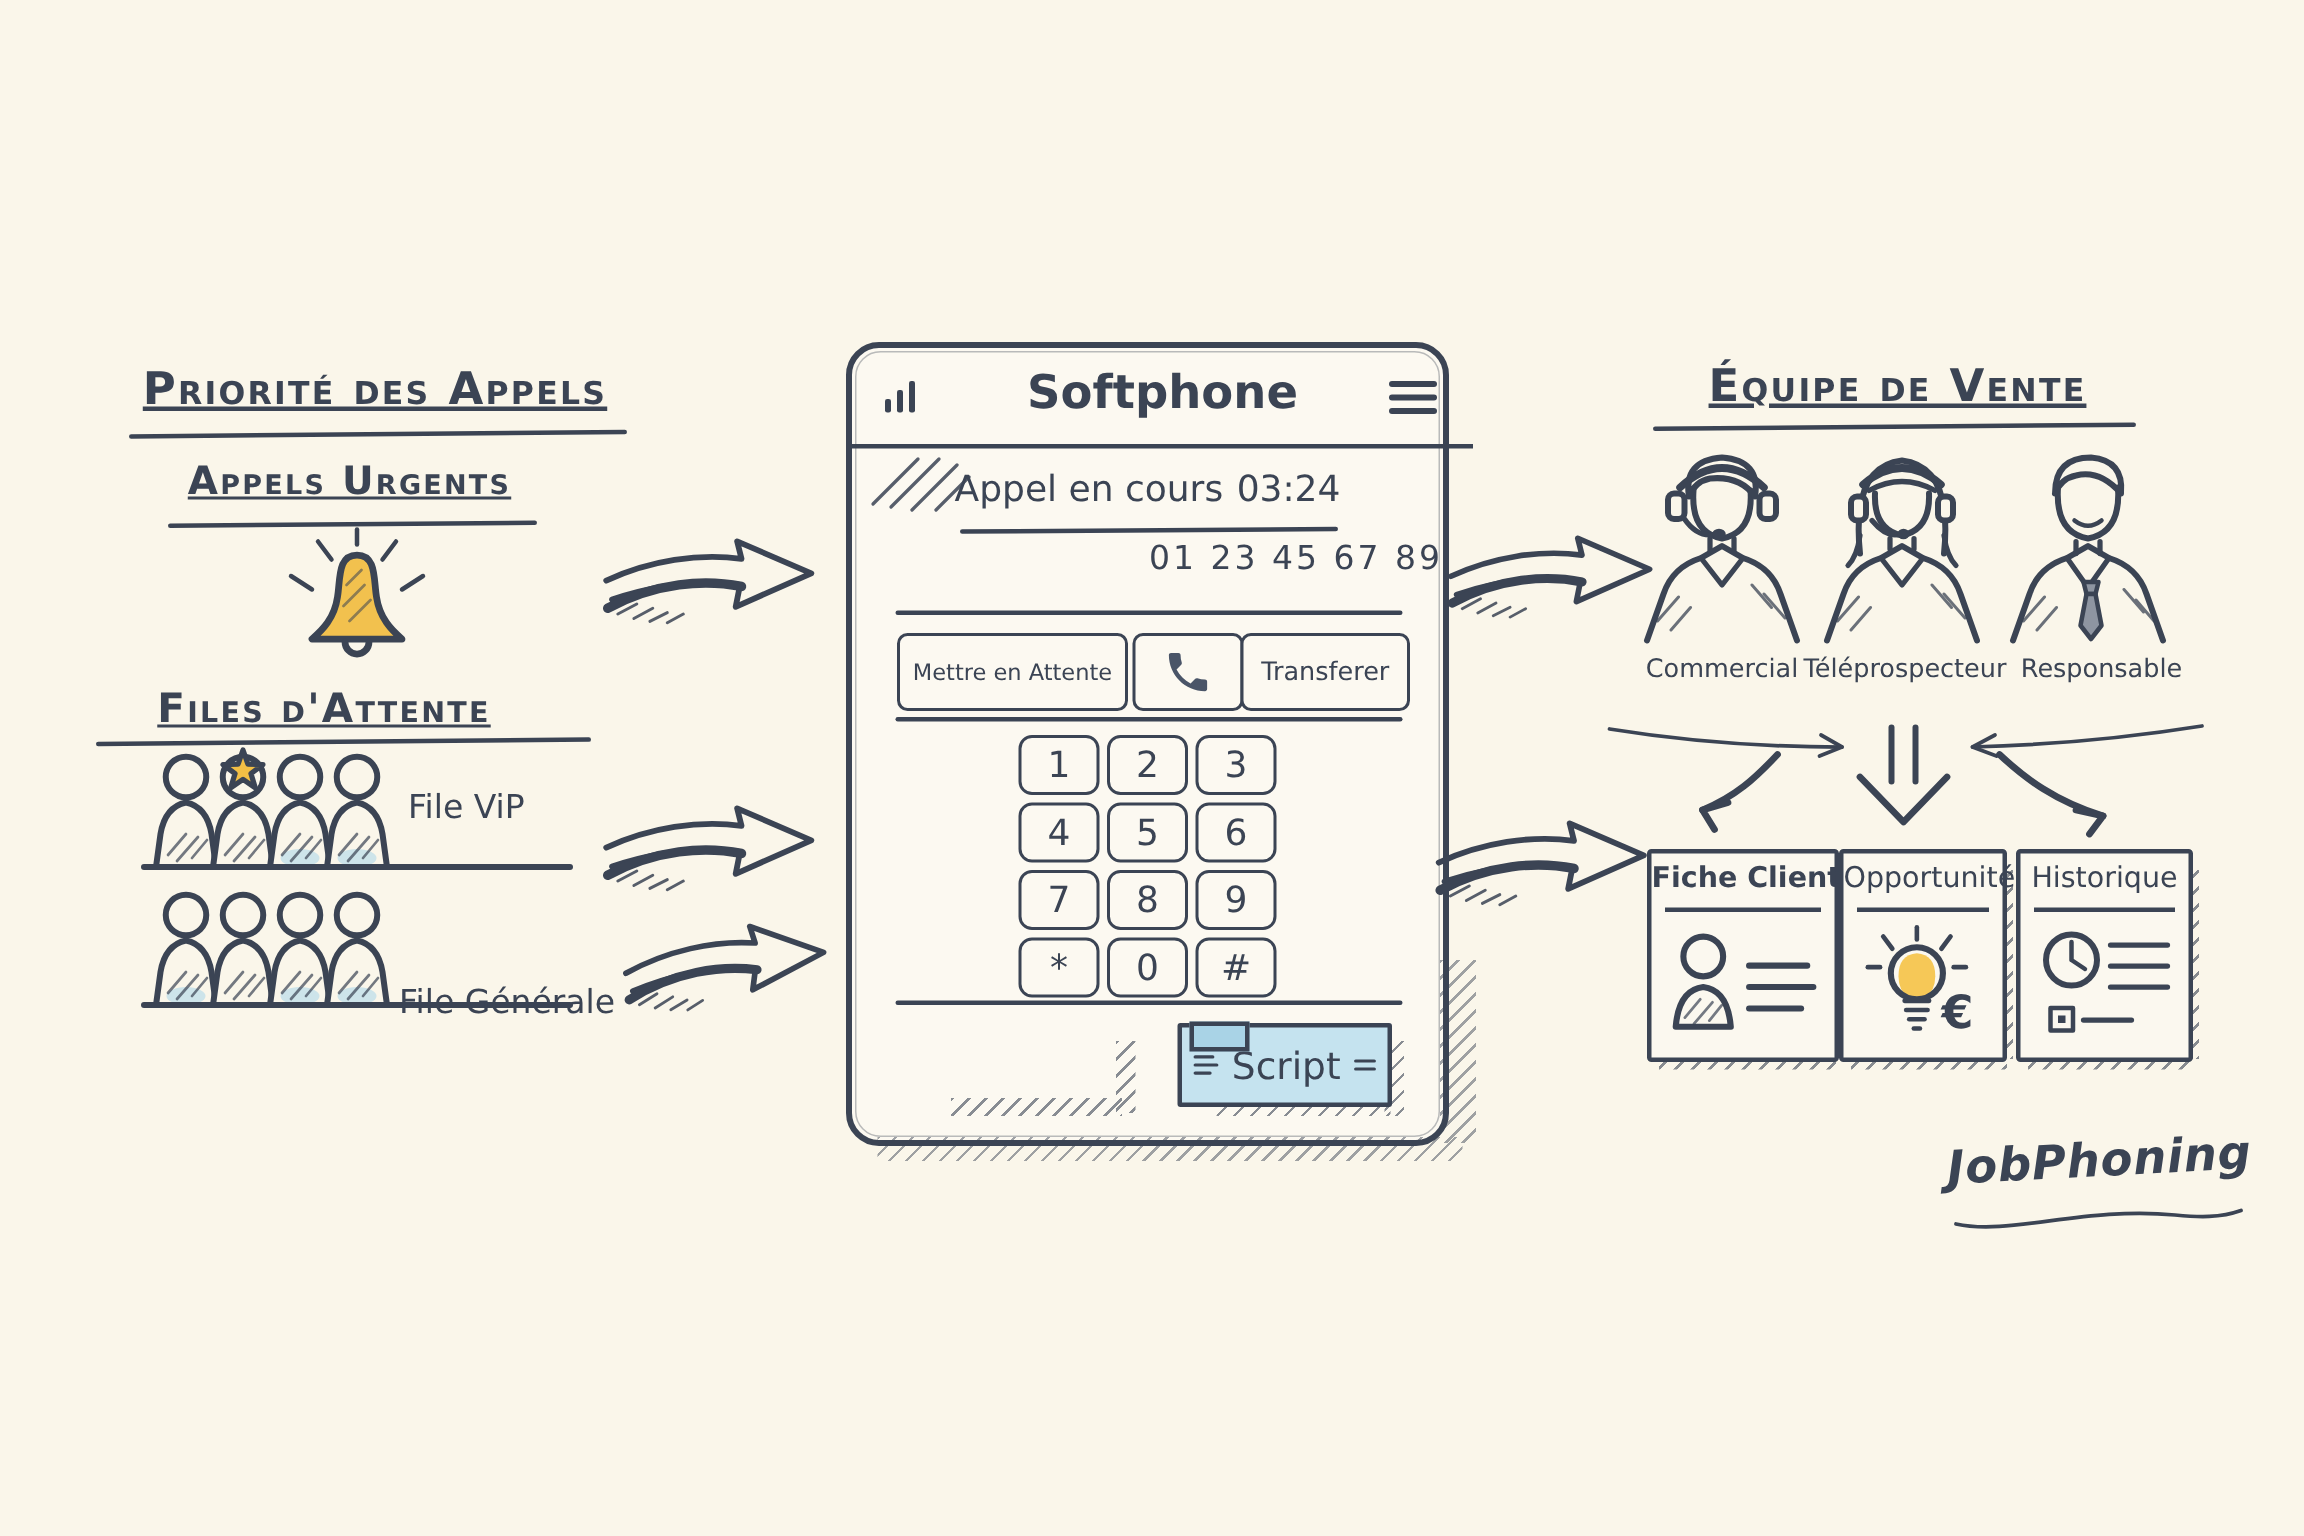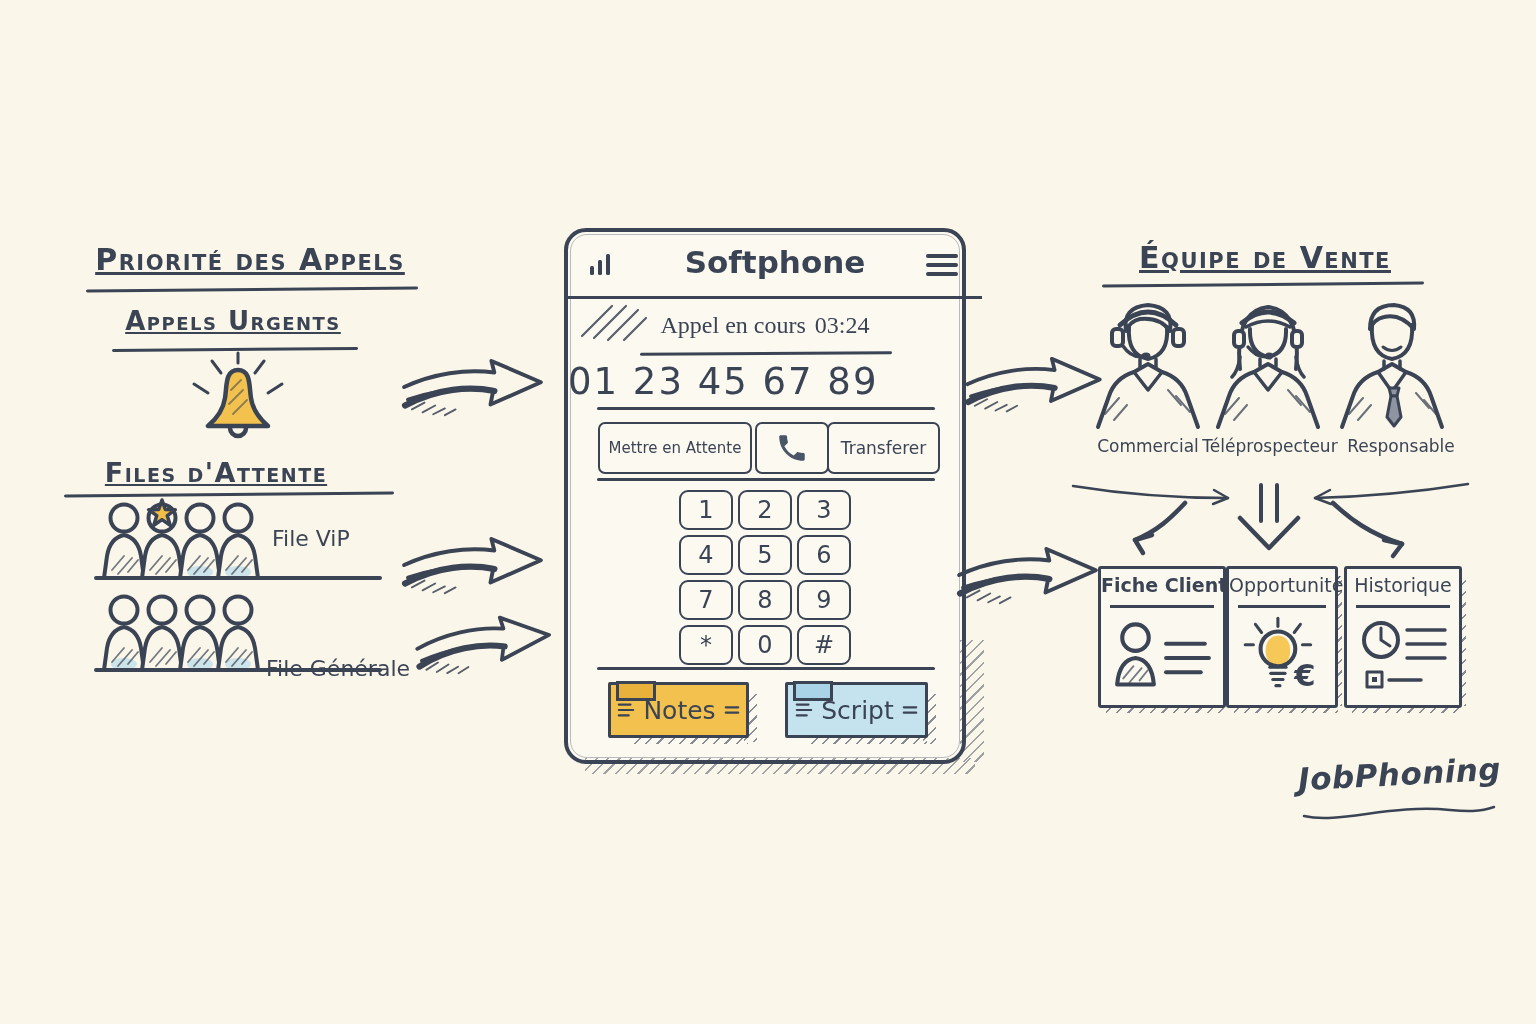--- a/index.html
+++ b/index.html
@@ -18,22 +18,22 @@
   svg{display:block;overflow:visible;}
   svg text{font-family:"DejaVu Sans",sans-serif;}
   .hatch{position:absolute;background:repeating-linear-gradient(135deg,rgba(59,68,84,.6) 0 1.6px,transparent 1.6px 8px);}
 
   
   #softphone{position:absolute;left:564px;top:228px;width:394px;height:528px;
     border:4px solid #3B4454;border-radius:22px;background:#FCF9F1;}
   #softphone::after{content:"";position:absolute;inset:2px;border:1px solid rgba(59,68,84,.35);border-radius:17px;pointer-events:none;}
   .sp-header{position:absolute;left:0;top:0;width:100%;height:64px;border-bottom:3px solid #3B4454;padding-left:20px;}
   .sp-title{position:absolute;left:0;top:12px;width:100%;text-align:center;font-size:31px;font-weight:bold;}
-  .sp-status{position:absolute;left:0;top:80px;width:100%;display:flex;justify-content:center;gap:9px;font-size:24px;font-family:Liberation Serif, serif;}
-  .sp-number{position:absolute;left:0;top:128px;width:100%;text-align:left;font-size:37px;letter-spacing:2px;font-weight:500;}
+  .sp-status{position:absolute;left:0;top:80px;width:100%;display:flex;justify-content:center;gap:9px;font-size:24px;}
+  .sp-number{position:absolute;left:0;top:128px;width:100%;text-align:right;font-size:22px;letter-spacing:2px;font-weight:500;}
   .divider{position:absolute;height:2.5px;background:#3B4454;border-radius:2px;}
   .sp-btn{position:absolute;border:2.5px solid #3B4454;border-radius:7px;background:#FCF9F1;
     display:flex;align-items:center;justify-content:center;cursor:pointer;}
   #keypad{position:absolute;left:111px;top:258px;display:grid;
     grid-template-columns:repeat(3,54px);grid-auto-rows:40px;gap:5px;}
   .key{border:2.5px solid #3B4454;border-radius:9px;background:#FCF9F1;font-size:24px;
     display:flex;align-items:center;justify-content:center;cursor:pointer;}
   .sticky{position:absolute;height:50px;border:3px solid #3B4454;border-radius:2px;
     display:flex;align-items:center;justify-content:center;gap:8px;font-size:25px;cursor:pointer;}
   .sticky-tab{position:absolute;left:5px;top:-4px;width:34px;height:14px;border:3px solid #3B4454;}
@@ -266,37 +266,20 @@
       <div class="key">#</div>
     </div>
 
     <div class="divider" style="left:29px;top:435px;width:338px;"></div>
 
     <div class="hatch" style="left:176px;top:462px;width:13px;height:48px;"></div>
     <div class="hatch" style="left:66px;top:500px;width:114px;height:12px;"></div>
     <div class="hatch" style="left:355px;top:462px;width:13px;height:50px;"></div>
     <div class="hatch" style="left:243px;top:500px;width:116px;height:12px;"></div>
 
-    <div class="sticky" style="left:40px;top:450px;width:135px;background:#F2C14E;">
-      <div class="sticky-tab" style="background:#E8B13C;"></div>
-      <svg width="18" height="20" viewBox="0 0 20 20">
-        <g stroke="#3B4454" stroke-width="2.4" stroke-linecap="round">
-            <path d="M2 4 H15"></path>
-            <path d="M2 10 H18"></path>
-            <path d="M2 16 H13"></path>
-          </g>
-      </svg>
-      <span>Notes</span>
-      <svg width="16" height="14" viewBox="0 0 18 14">
-        <g stroke="#3B4454" stroke-width="2.4" stroke-linecap="round">
-            <path d="M2 4 H16"></path>
-            <path d="M2 10 H16"></path>
-          </g>
-      </svg>
-    </div>
     <div class="sticky" style="left:217px;top:450px;width:137px;background:#C5E3EF;">
       <div class="sticky-tab" style="background:#A9D3E6;"></div>
       <svg width="18" height="20" viewBox="0 0 20 20">
         <g stroke="#3B4454" stroke-width="2.4" stroke-linecap="round">
             <path d="M2 4 H15"></path>
             <path d="M2 10 H18"></path>
             <path d="M2 16 H13"></path>
           </g>
       </svg>
       <span>Script</span>

